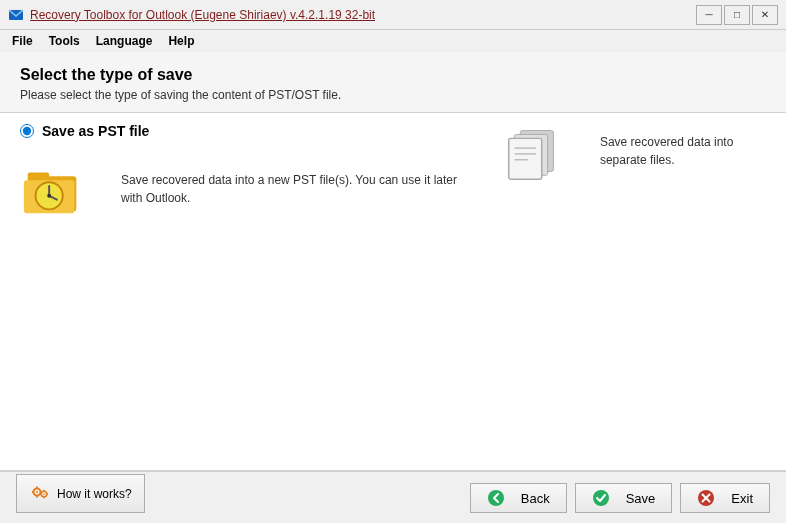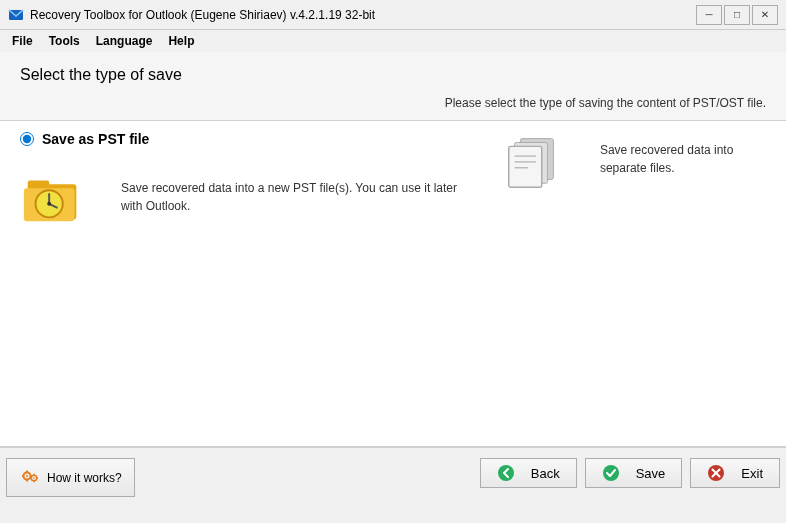--- a/index.html
+++ b/index.html
@@ -25,22 +25,23 @@
       flex-shrink: 0;
     }
     .title-bar-icon {
       width: 16px;
       height: 16px;
       margin-right: 6px;
       flex-shrink: 0;
     }
     .title-bar-text {
       font-size: 12px;
-      color: #000000;
-      flex: 1;
+      color: #7f1d1d;
+      flex: 1;
+      text-decoration: underline;
     }
     .title-bar-controls {
       display: flex;
       gap: 2px;
     }
     .title-btn {
       width: 26px;
       height: 20px;
       border: 1px solid #adadad;
       background: #f0f0f0;
@@ -79,28 +80,27 @@
     }
 
     
     .header-section {
       padding: 14px 20px 10px 20px;
       background: #f5f5f5;
       border-bottom: 1px solid #d0d0d0;
     }
     .header-title {
       font-size: 16px;
-      font-weight: normal;
-      color: #000;
-      margin-bottom: 12px;
+      font-weight: bold;
+      color: #000;
+      margin-bottom: 4px;
     }
     .header-subtitle {
       font-size: 12px;
       color: #333;
-      text-align: right;
     }
 
     
     .options-container {
       flex: 1;
       padding: 0;
       background: #737373;
       display: flex;
     }
     .option-radio-label {
@@ -143,24 +143,24 @@
     
     .separate-icon {
       width: 68px;
       height: 68px;
     }
 
     
     .footer {
       background: #f0f0f0;
       border-top: 1px solid #d0d0d0;
-      padding: 10px 6px;
-      display: flex;
-      align-items: flex-start;
-      height: 76px;
+      padding: 10px 16px;
+      display: flex;
+      align-items: flex-end;
+      height: 52px;
       flex-shrink: 0;
     }
     .footer-left {
       flex: 1;
     }
     .footer-right {
       display: flex;
       gap: 8px;
     }
     .footer-btn {

